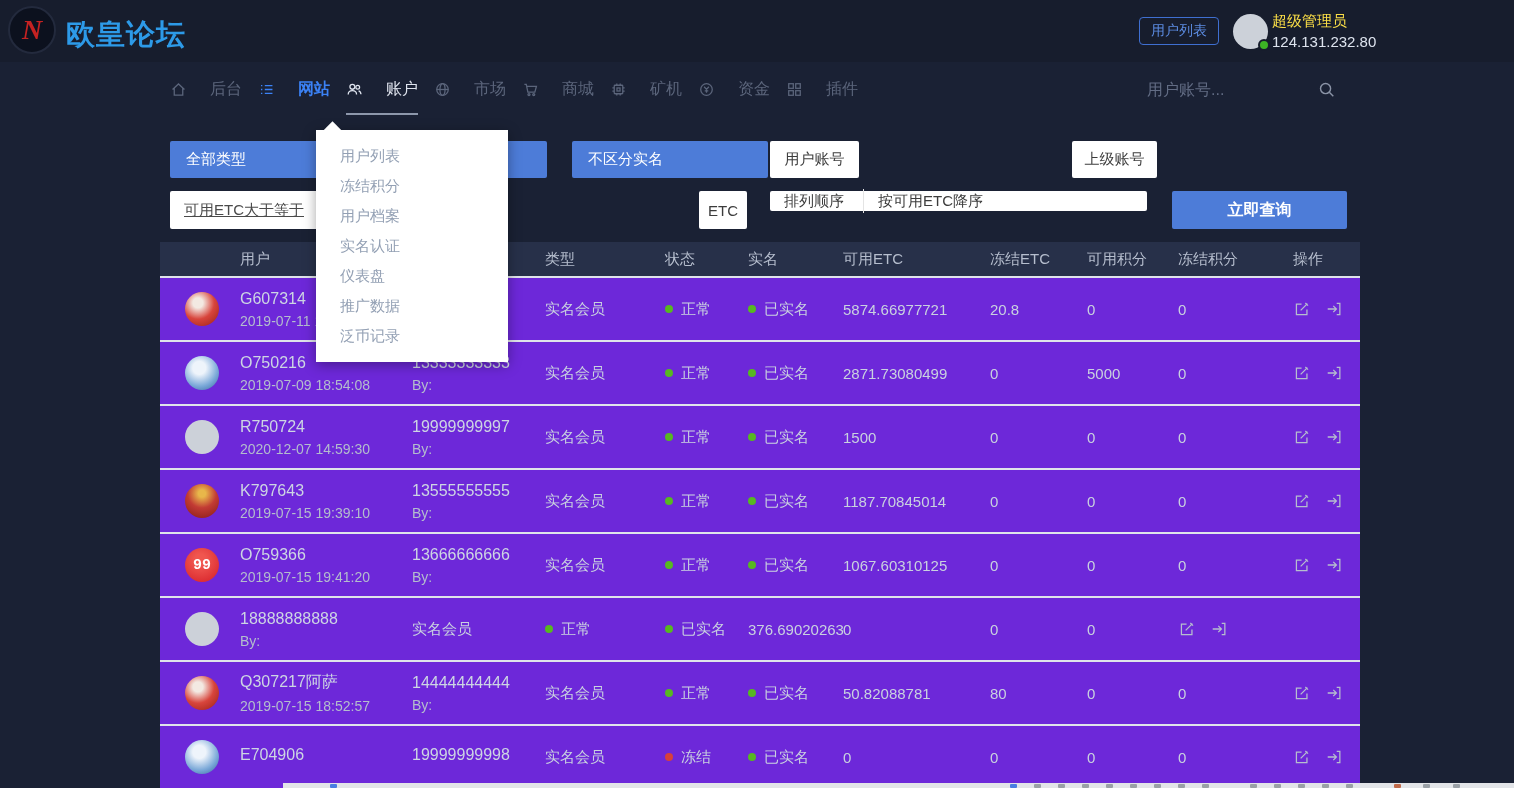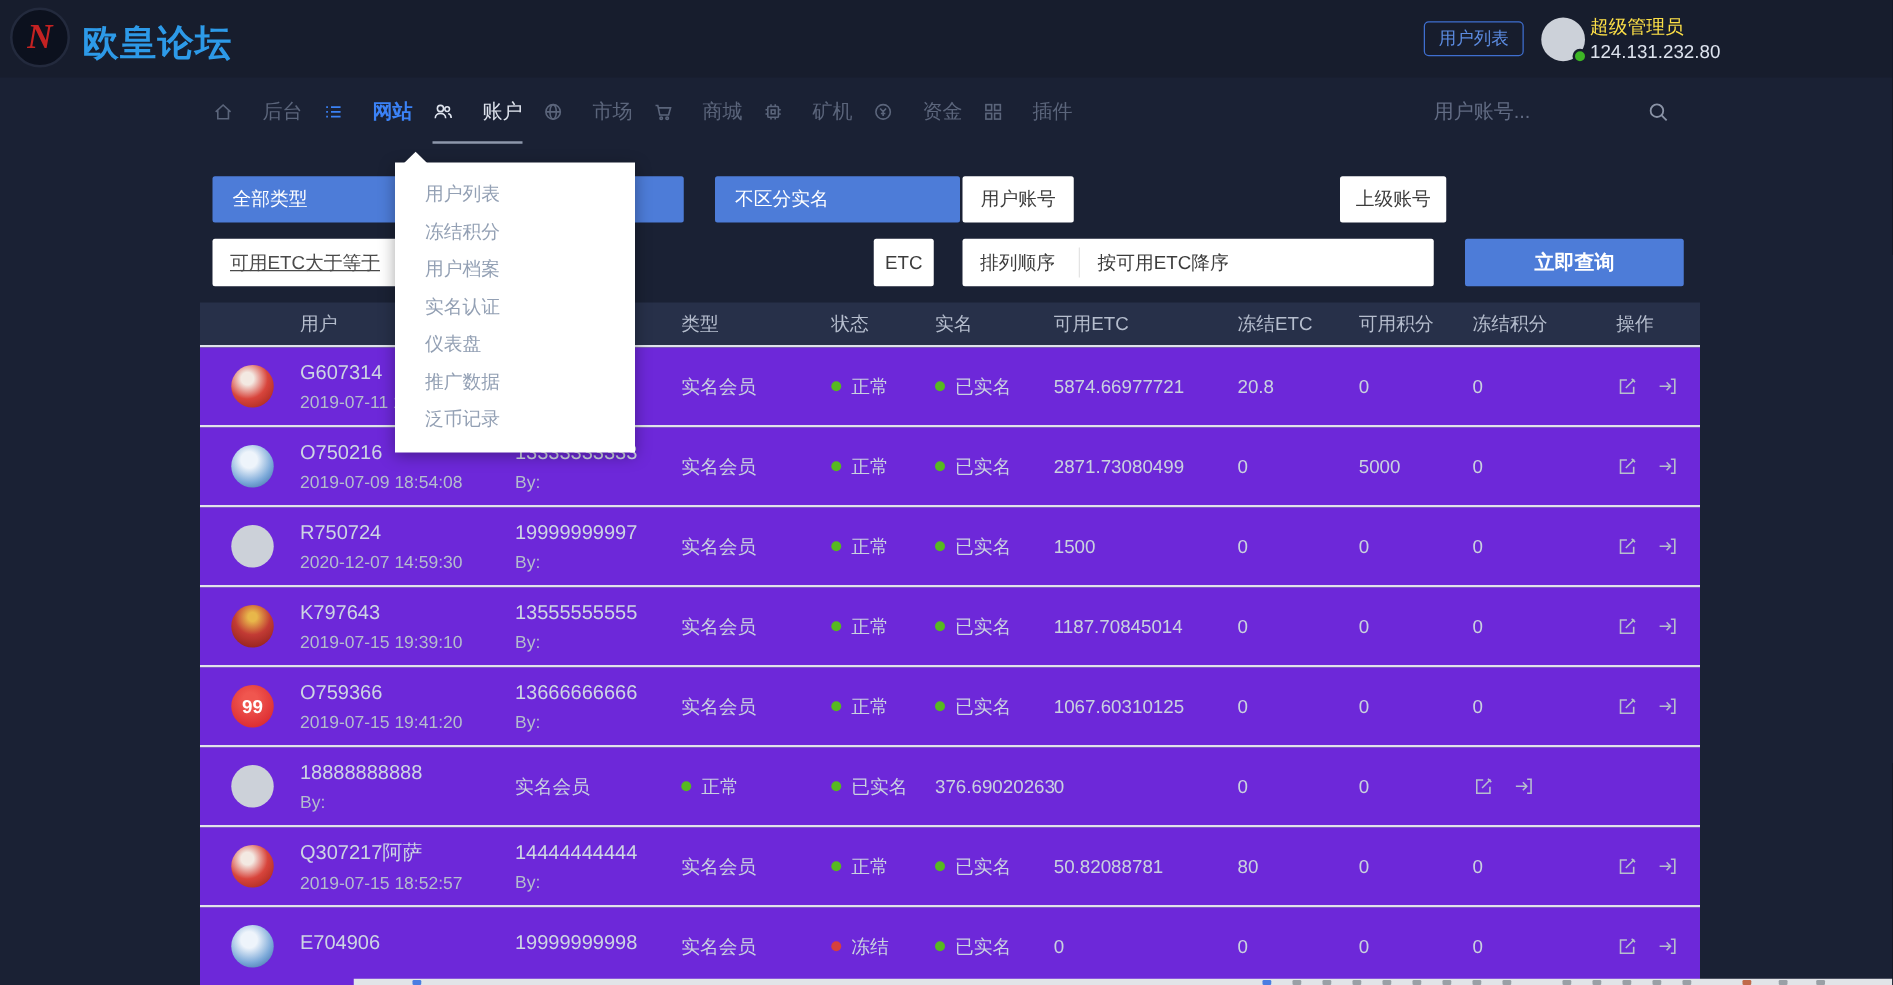--- a/index.html
+++ b/index.html
@@ -50,40 +50,40 @@
   
   .fbox { position:absolute; display:flex; align-items:center; border-radius:2px; font-size:15px; }
   .fbox.blue { background:#4d7cd8; color:#ffffff; cursor:pointer; }
   .fbox.white { background:#ffffff; color:#3c3c3c; cursor:pointer; }
   #f-type     { left:170px;  top:141px; width:377px; height:37px; padding-left:16px; }
   #f-realname { left:572px;  top:141px; width:196px; height:37px; padding-left:16px;font-family:Liberation Mono, monospace; }
   #f-user     { left:770px;  top:141px; width:89px;  height:37px; justify-content:center; }
   #f-parent   { left:1072px; top:141px; width:85px;  height:37px; justify-content:center; }
   #f-etcmin   { left:170px;  top:191px; width:240px; height:38px; padding-left:14px; color:#4a4a4a;text-decoration:underline; }
   #f-etcunit  { left:699px;  top:191px; width:48px;  height:38px; justify-content:center; }
-  #f-sort     { left:770px;  top:191px; width:377px; height:38px; }
+  #f-sort     { left:770px;  top:191px; width:377px; height:20px; }
   #f-sort .sort-label { width:93px; padding-left:14px; color:#3c3c3c; }
   #f-sort .sort-divider { width:1px; height:24px; background:#e4e4e4; }
   #f-sort .sort-value { padding-left:14px; color:#3c3c3c; }
   #f-query    { left:1172px; top:191px; width:175px; height:38px; justify-content:center;
                 font-size:16px; font-weight:bold; }
   
   #table { position:absolute; left:160px; top:242px; width:1200px; }
   .grid-cols { display:grid; grid-template-columns:55px 172px 133px 120px 83px 95px 147px 97px 91px 115px 1fr;
                align-items:center; padding-left:25px; }
   #thead { height:36px; background:#273049; color:#b6bece; font-size:15px;
            border-bottom:2px solid #dfe3ea; }
   .trow { height:64px; background:#6d28d9; border-bottom:2px solid #dfe3ea;
           color:#c9d1df; font-size:15px; }
   .avatar { width:34px; height:34px; border-radius:50%; display:flex; align-items:center; justify-content:center; }
   .av-stamp { background:radial-gradient(circle at 38% 32%, #f3e9e2 16%, #d8453c 52%, #a8281f 88%); }
   .av-globe { background:radial-gradient(circle at 42% 35%, #eef4fb 22%, #7aa8d8 62%, #3f6ea8 92%); }
   .av-gray  { background:#ccd1d9; }
   .av-coins { background:radial-gradient(circle at 50% 28%, #e8b74a 12%, #c23b34 48%, #8f1f1c 92%); }
-  .av-99    { background:radial-gradient(circle at 45% 35%, #f0564f 20%, #dd2f33 75%); }
+  .av-99    { background:radial-gradient(circle at 45% 35%, #f0564f 20%, #dd2f33 75%);font-family:Liberation Mono, monospace; }
   .av-99 span { color:#ffffff; font-weight:bold; font-size:15px; }
   .two-line .l1 { font-size:16px; color:#cdd5e3; margin-bottom:5px; }
   .two-line .l2 { font-size:14px; color:#b4bdcd; }
   .status-cell { display:flex; align-items:center; gap:8px; }
   .dot { width:8px; height:8px; border-radius:50%; flex:none; }
   .dot.green { background:#57b821; }
   .dot.red   { background:#d6403c; }
   .ops { display:flex; gap:14px; color:#b6bece; }
   .op-btn { cursor:pointer; width:18px; height:18px; }
   .op-btn svg { width:18px; height:18px; stroke:currentColor; fill:none; stroke-width:1.4; }

